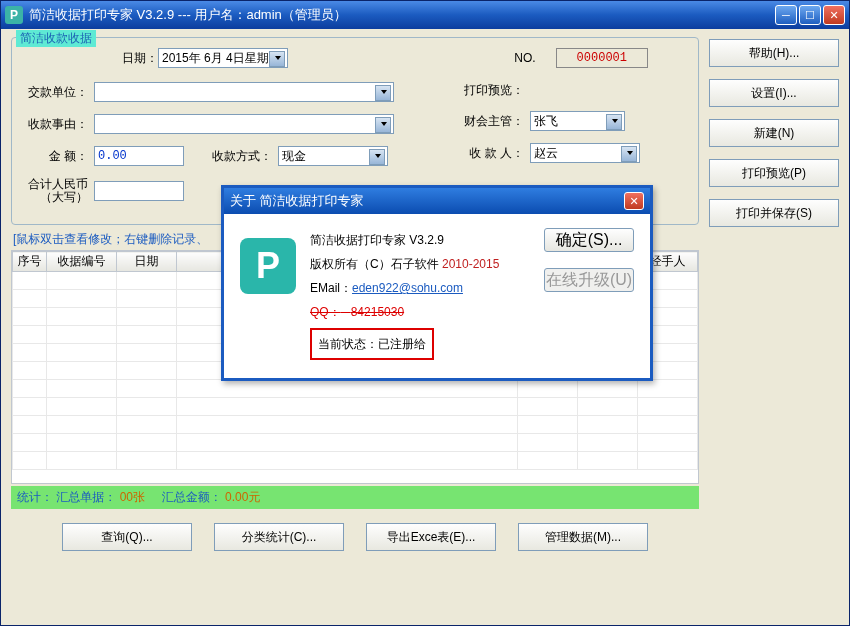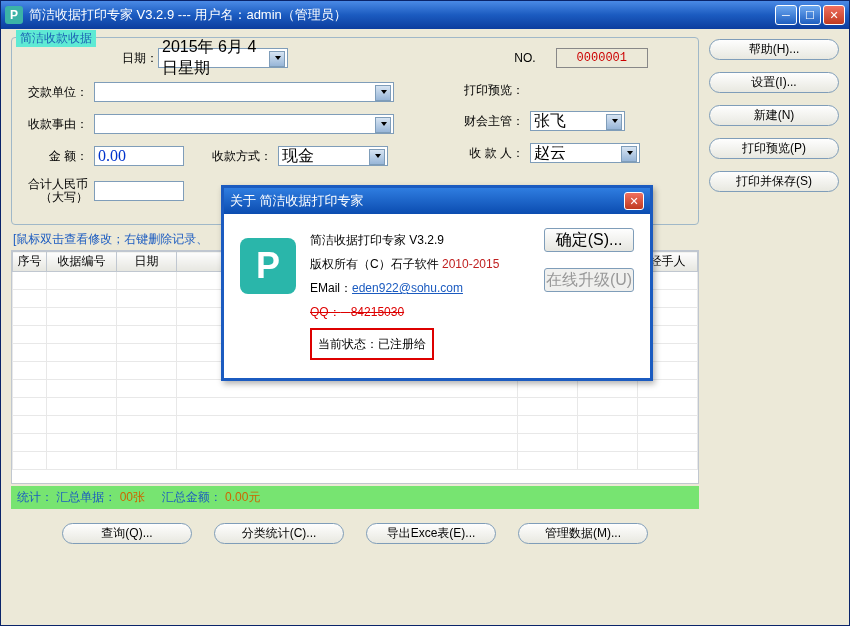--- a/index.html
+++ b/index.html
@@ -22,40 +22,40 @@
 
 .main-area { flex: 1; }
 
 .fieldset { border: 1px solid #a0b8c8; border-radius: 4px; padding: 10px 10px 8px; position: relative; }
 .fieldset .legend { position: absolute; top: -8px; left: 4px; background: #5eead4; padding: 0 4px; color: #1c63b3; }
 
 .form-row { display: flex; align-items: center; margin-bottom: 12px; }
 .form-row .label { display: inline-block; text-align: right; padding-right: 6px; }
 .form-row .label.w60 { width: 72px; }
 
-.combo, .text-input { height: 20px; border: 1px solid #7f9db9; background: #fff; padding: 0 3px; font-size: 16px; font-family: inherit; }
+.combo, .text-input { height: 20px; border: 1px solid #7f9db9; background: #fff; padding: 0 3px; font-size: 12px; font-family: inherit; }
 .combo { padding-right: 18px; position: relative; display: inline-flex; align-items: center; }
 .combo::after { content: ""; position: absolute; right: 2px; top: 2px; width: 14px; height: 14px; 
   background: linear-gradient(to bottom, #d7e4f2, #98b6d8); border: 1px solid #7f9db9; }
 .combo .caret { position: absolute; right: 6px; top: 7px; width: 0; height: 0; 
   border-left: 3px solid transparent; border-right: 3px solid transparent; border-top: 4px solid #000; z-index: 1; }
 
 .top-row { display: flex; align-items: center; margin-bottom: 14px; }
 .top-row .date-area { margin-left: 100px; display: flex; align-items: center; }
 .top-row .no-area { margin-left: auto; margin-right: 40px; display: flex; align-items: center; gap: 20px; }
 .no-value { border: 1px solid #888; padding: 2px 20px; color: #c00; font-family: "Courier New", monospace; }
 
 .form-cols { display: flex; gap: 30px; }
 .col1 { flex: 1; }
 .col2 { width: 230px; }
 
-.amount-input { color: #0033cc; font-family: Liberation Serif, serif; }
+.amount-input { color: #0033cc; font-family: Liberation Mono, monospace; }
 
 .sidebar { width: 130px; display: flex; flex-direction: column; gap: 12px; padding-top: 2px; }
-.side-btn { height: 21px; border: 1px solid #7f9db9; border-radius: 13px; 
+.side-btn { height: 28px; border: 1px solid #7f9db9; border-radius: 0; 
   background: linear-gradient(to bottom, #fefefe, #e8e8e0); cursor: pointer; font-size: 12px; 
   display: flex; align-items: center; justify-content: center; }
 
 .hint-text { color: #1b5bc0; margin: 6px 0 2px 2px; }
 
 .table-wrap { border: 1px solid #c0c7d0; background: #fff; height: 234px; margin-top: 2px; }
 .table { width: 100%; border-collapse: collapse; font-size: 12px; }
 .table th { background: linear-gradient(to bottom, #fdfdfd, #e6e6e0); border: 1px solid #c0c7d0; 
   height: 20px; font-weight: normal; padding: 0 4px; white-space: nowrap; }
 .table td { border: 1px solid #e8e8e8; height: 18px; }

